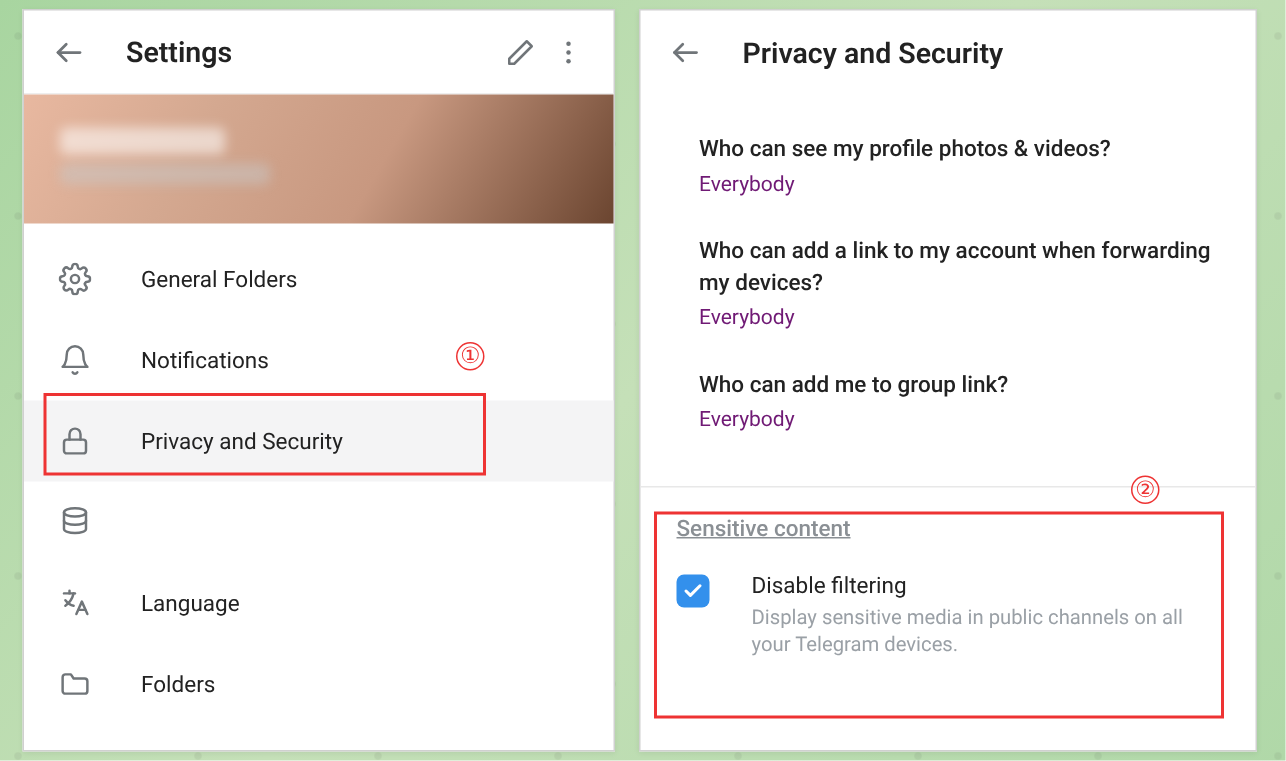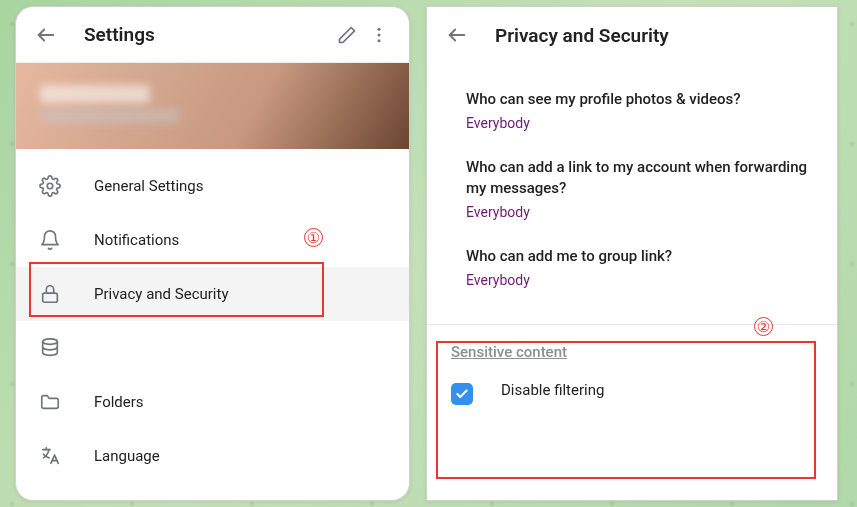--- a/index.html
+++ b/index.html
@@ -18,21 +18,21 @@
                       radial-gradient(circle at 80% 60%, #444 2px, transparent 3px),
                       radial-gradient(circle at 40% 80%, #444 2px, transparent 3px);
     background-size: 120px 120px;
   }
   .panel {
     position: absolute;
     background: #fff;
     border: 1px solid #d0d0d0;
     box-shadow: 0 1px 4px rgba(0,0,0,0.08);
   }
-  .panel-left { left: 15px; top: 6px; width: 395px; height: 495px; border-radius: 18px; }
+  .panel-left { left: 15px; top: 6px; width: 395px; height: 495px; }
   .panel-right { left: 426px; top: 6px; width: 412px; height: 495px; }
 
   .header {
     height: 56px;
     display: flex;
     align-items: center;
     padding: 0 14px;
     border-bottom: 1px solid #eee;
   }
   .panel-right .header { border-bottom: none; }
@@ -132,21 +132,21 @@
   </div>
 
   <div class="menu-list">
     <div class="menu-item">
       <span class="mi-icon">
         <svg width="22" height="22" viewBox="0 0 24 24" fill="none" stroke="currentColor" stroke-width="1.8">
             <circle cx="12" cy="12" r="3"></circle>
             <path d="M19.4 15a1.7 1.7 0 0 0 .34 1.87l.06.06a2 2 0 1 1-2.83 2.83l-.06-.06a1.7 1.7 0 0 0-1.87-.34 1.7 1.7 0 0 0-1 1.56V21a2 2 0 1 1-4 0v-.09a1.7 1.7 0 0 0-1-1.56 1.7 1.7 0 0 0-1.87.34l-.06.06a2 2 0 1 1-2.83-2.83l.06-.06a1.7 1.7 0 0 0 .34-1.87 1.7 1.7 0 0 0-1.56-1H3a2 2 0 1 1 0-4h.09a1.7 1.7 0 0 0 1.56-1 1.7 1.7 0 0 0-.34-1.87l-.06-.06a2 2 0 1 1 2.83-2.83l.06.06a1.7 1.7 0 0 0 1.87.34H9a1.7 1.7 0 0 0 1-1.56V3a2 2 0 1 1 4 0v.09a1.7 1.7 0 0 0 1 1.56 1.7 1.7 0 0 0 1.87-.34l.06-.06a2 2 0 1 1 2.83 2.83l-.06.06a1.7 1.7 0 0 0-.34 1.87V9a1.7 1.7 0 0 0 1.56 1H21a2 2 0 1 1 0 4h-.09a1.7 1.7 0 0 0-1.56 1z"></path>
           </svg>
       </span>
-      <span class="mi-label">General Settings</span>
+      <span class="mi-label">General Folders</span>
     </div>
     <div class="menu-item">
       <span class="mi-icon">
         <svg width="22" height="22" viewBox="0 0 24 24" fill="none" stroke="currentColor" stroke-width="1.8" stroke-linecap="round" stroke-linejoin="round">
             <path d="M18 8a6 6 0 0 0-12 0c0 7-3 9-3 9h18s-3-2-3-9"></path>
             <path d="M13.7 21a2 2 0 0 1-3.4 0"></path>
           </svg>
       </span>
       <span class="mi-label">Notifications</span>
     </div>
@@ -160,82 +160,83 @@
       <span class="mi-label">Privacy and Security</span>
     </div>
     <div class="menu-item">
       <span class="mi-icon">
         <svg width="22" height="22" viewBox="0 0 24 24" fill="none" stroke="currentColor" stroke-width="1.8" stroke-linecap="round" stroke-linejoin="round">
             <ellipse cx="12" cy="5" rx="8" ry="3"></ellipse>
             <path d="M4 5v6c0 1.7 3.6 3 8 3s8-1.3 8-3V5"></path>
             <path d="M4 11v6c0 1.7 3.6 3 8 3s8-1.3 8-3v-6"></path>
           </svg>
       </span>
-    </div>
-    <div class="menu-item">
-      <span class="mi-icon">
-        <svg width="22" height="22" viewBox="0 0 24 24" fill="none" stroke="currentColor" stroke-width="1.8" stroke-linecap="round" stroke-linejoin="round">
-            <path d="M3 7a2 2 0 0 1 2-2h4l2 3h8a2 2 0 0 1 2 2v7a2 2 0 0 1-2 2H5a2 2 0 0 1-2-2V7z"></path>
-          </svg>
-      </span>
-      <span class="mi-label">Folders</span>
     </div>
     <div class="menu-item">
       <span class="mi-icon">
         <svg width="22" height="22" viewBox="0 0 24 24" fill="none" stroke="currentColor" stroke-width="1.8" stroke-linecap="round" stroke-linejoin="round">
             <path d="M4 5h8"></path>
             <path d="M8 3v2"></path>
             <path d="M11 5c-1 4-3 7-6 9"></path>
             <path d="M5 10c1.5 2 3.5 3.5 6 4"></path>
             <path d="M13 20l4-9 4 9"></path>
             <path d="M14.5 17h5"></path>
           </svg>
       </span>
       <span class="mi-label">Language</span>
     </div>
+    <div class="menu-item">
+      <span class="mi-icon">
+        <svg width="22" height="22" viewBox="0 0 24 24" fill="none" stroke="currentColor" stroke-width="1.8" stroke-linecap="round" stroke-linejoin="round">
+            <path d="M3 7a2 2 0 0 1 2-2h4l2 3h8a2 2 0 0 1 2 2v7a2 2 0 0 1-2 2H5a2 2 0 0 1-2-2V7z"></path>
+          </svg>
+      </span>
+      <span class="mi-label">Folders</span>
+    </div>
   </div>
 </div>
 
 <div class="panel panel-right">
   <div class="header">
     <div class="icon-btn">
       <svg width="22" height="22" viewBox="0 0 24 24" fill="none" stroke="currentColor" stroke-width="2" stroke-linecap="round" stroke-linejoin="round">
           <line x1="20" y1="12" x2="4" y2="12"></line>
           <polyline points="10 18 4 12 10 6"></polyline>
         </svg>
     </div>
     <div class="title">Privacy and Security</div>
   </div>
 
   <div class="privacy-section">
     <div class="priv-block">
       <div class="privacy-q">Who can see my profile photos &amp; videos?</div>
       <div class="privacy-v">Everybody</div>
     </div>
     <div class="priv-block">
-      <div class="privacy-q">Who can add a link to my account when forwarding my messages?</div>
+      <div class="privacy-q">Who can add a link to my account when forwarding my devices?</div>
       <div class="privacy-v">Everybody</div>
     </div>
     <div class="priv-block" style="margin-bottom:18px">
       <div class="privacy-q">Who can add me to group link?</div>
       <div class="privacy-v">Everybody</div>
     </div>
   </div>
 
   <div class="divider"></div>
 
   <div class="section-title">Sensitive content</div>
   <div class="check-row">
     <div class="checkbox">
       <svg width="14" height="14" viewBox="0 0 24 24" fill="none" stroke="#fff" stroke-width="3.5" stroke-linecap="round" stroke-linejoin="round">
           <polyline points="20 6 9 17 4 12"></polyline>
         </svg>
     </div>
     <div class="check-text">
       <div class="check-title">Disable filtering</div>
+      <div class="check-sub">Display sensitive media in public channels on all your Telegram devices.</div>
     </div>
   </div>
 </div>
 
 <div class="annot annot-1"></div>
 <div class="annot annot-2"></div>
 <div class="annot-num annot-num-1">①</div>
 <div class="annot-num annot-num-2">②</div>
 
 </body></html>

